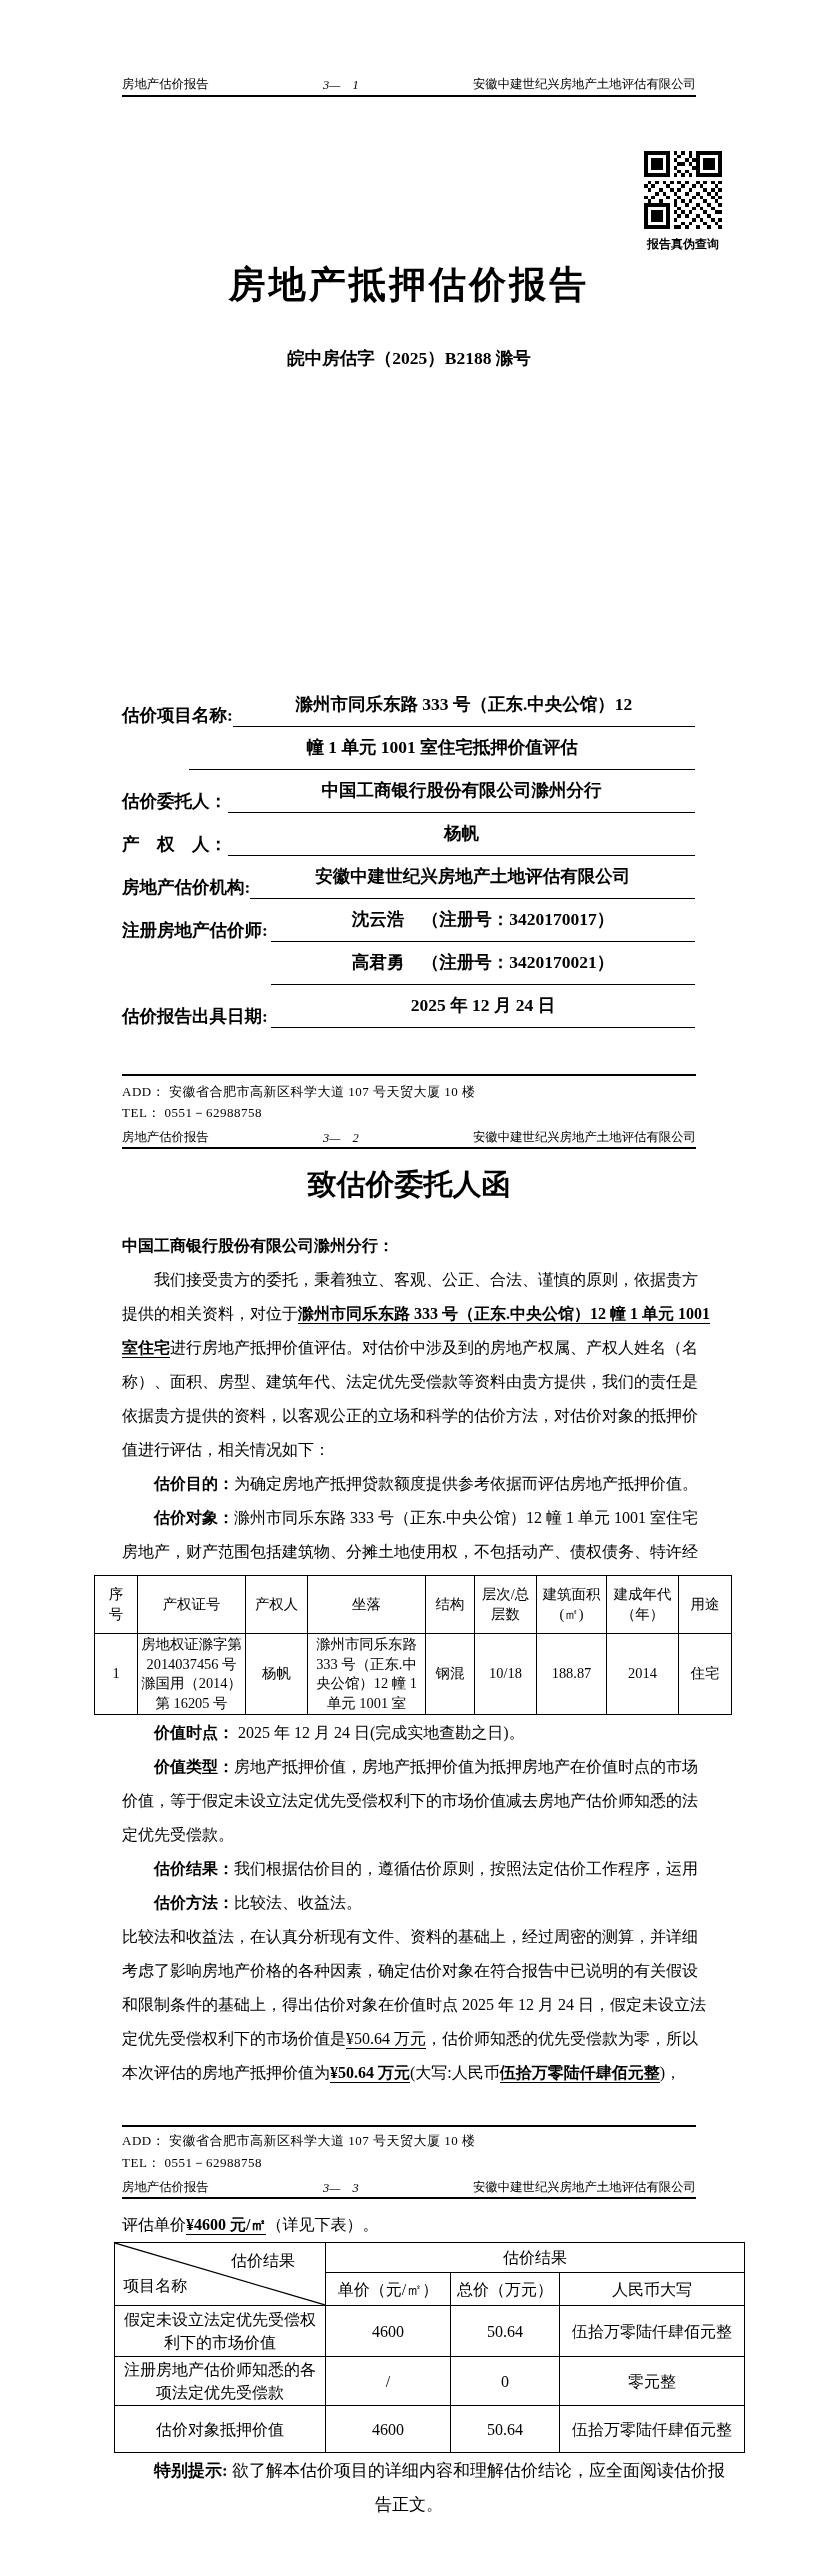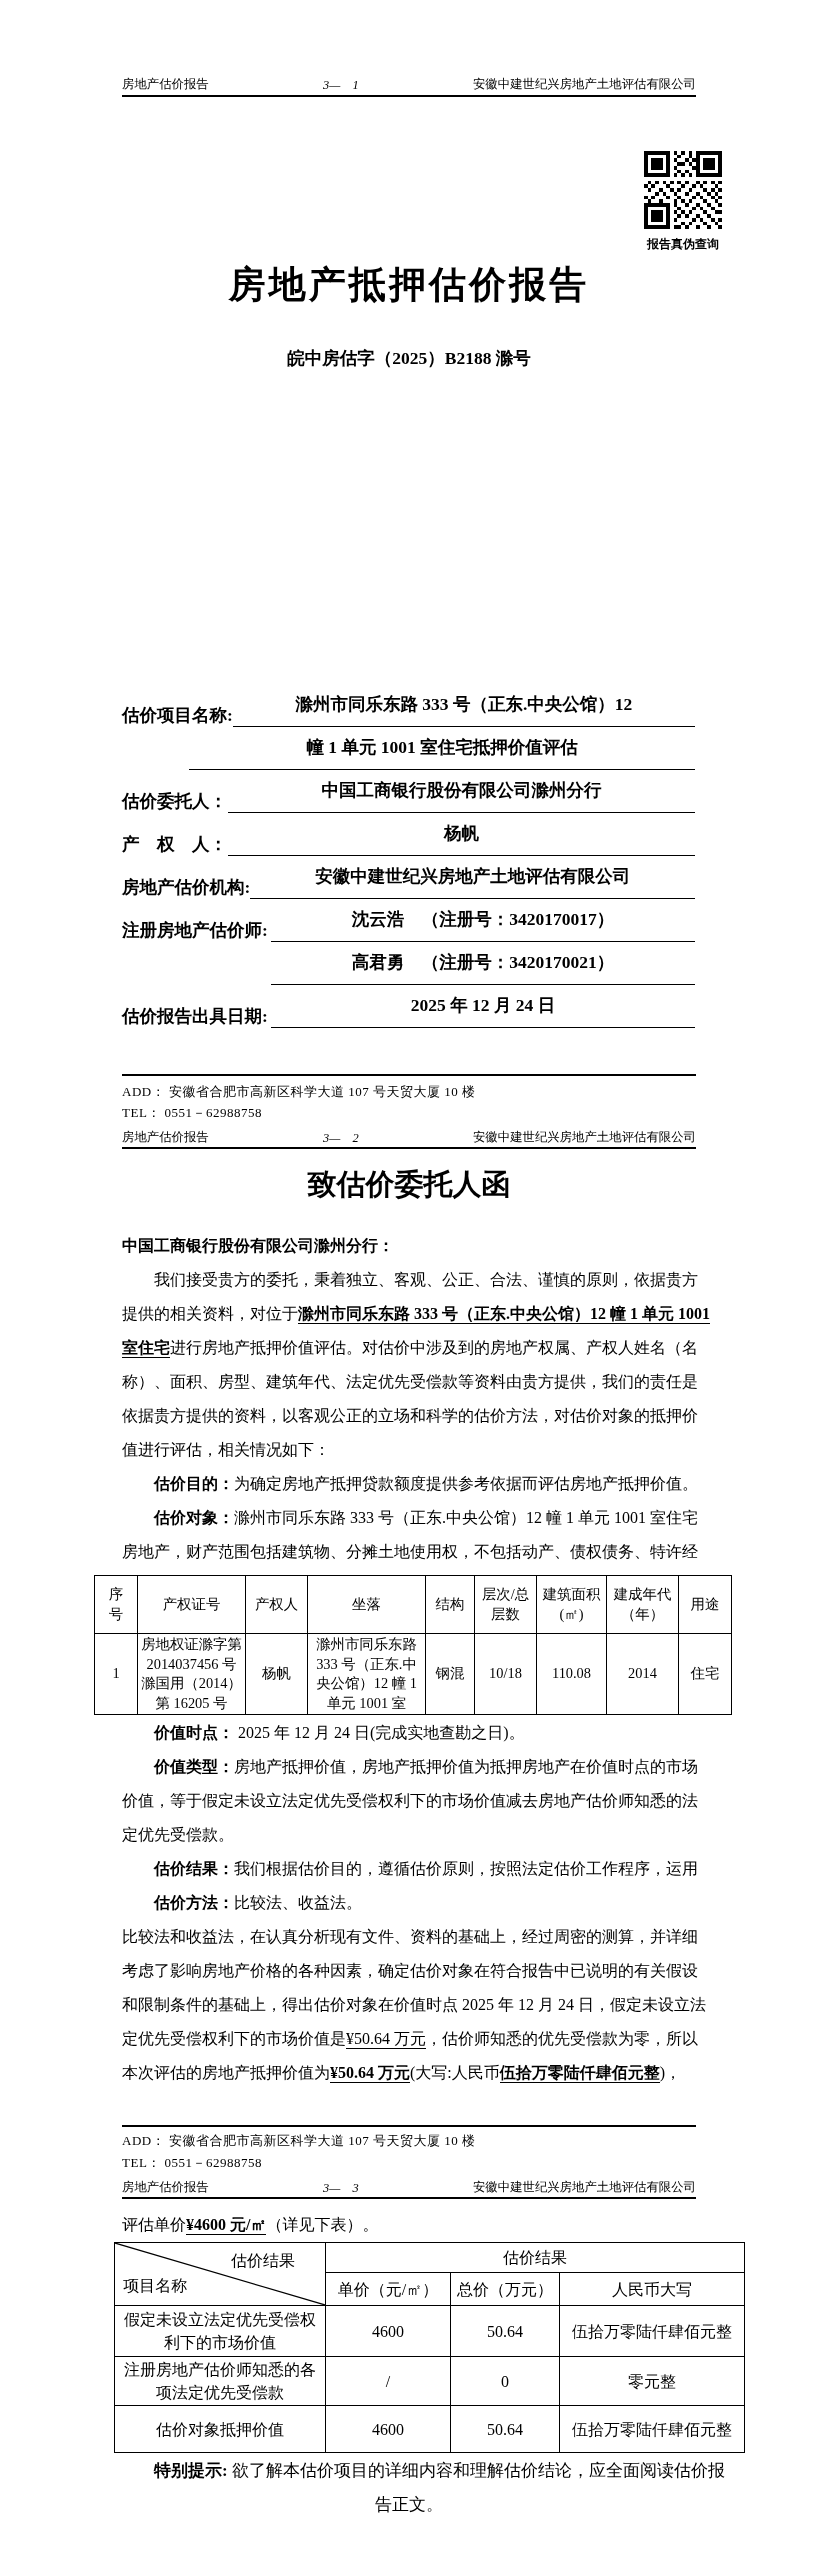--- a/index.html
+++ b/index.html
@@ -163,21 +163,21 @@
       <td>建成年代（年）</td>
       <td>用途</td>
     </tr>
     <tr style="height:79px;">
       <td>1</td>
       <td>房地权证滁字第 2014037456 号 滁国用（2014）第 16205 号</td>
       <td>杨帆</td>
       <td>滁州市同乐东路 333 号（正东.中央公馆）12 幢 1 单元 1001 室</td>
       <td>钢混</td>
       <td>10/18</td>
-      <td>110.08</td>
+      <td>188.87</td>
       <td>2014</td>
       <td>住宅</td>
     </tr>
   </tbody>
     </table>
 
   <div class="body" style="top:1716px;">
     <div class="ln ind"><span class="b">价值时点：</span><span> 2025 年 12 月 24 日(完成实地查勘之日)。</span></div>
     <div class="ln ind"><span class="b">价值类型：</span><span>房地产抵押价值，房地产抵押价值为抵押房地产在价值时点的市场</span></div>
     <div class="ln">价值，等于假定未设立法定优先受偿权利下的市场价值减去房地产估价师知悉的法</div>

